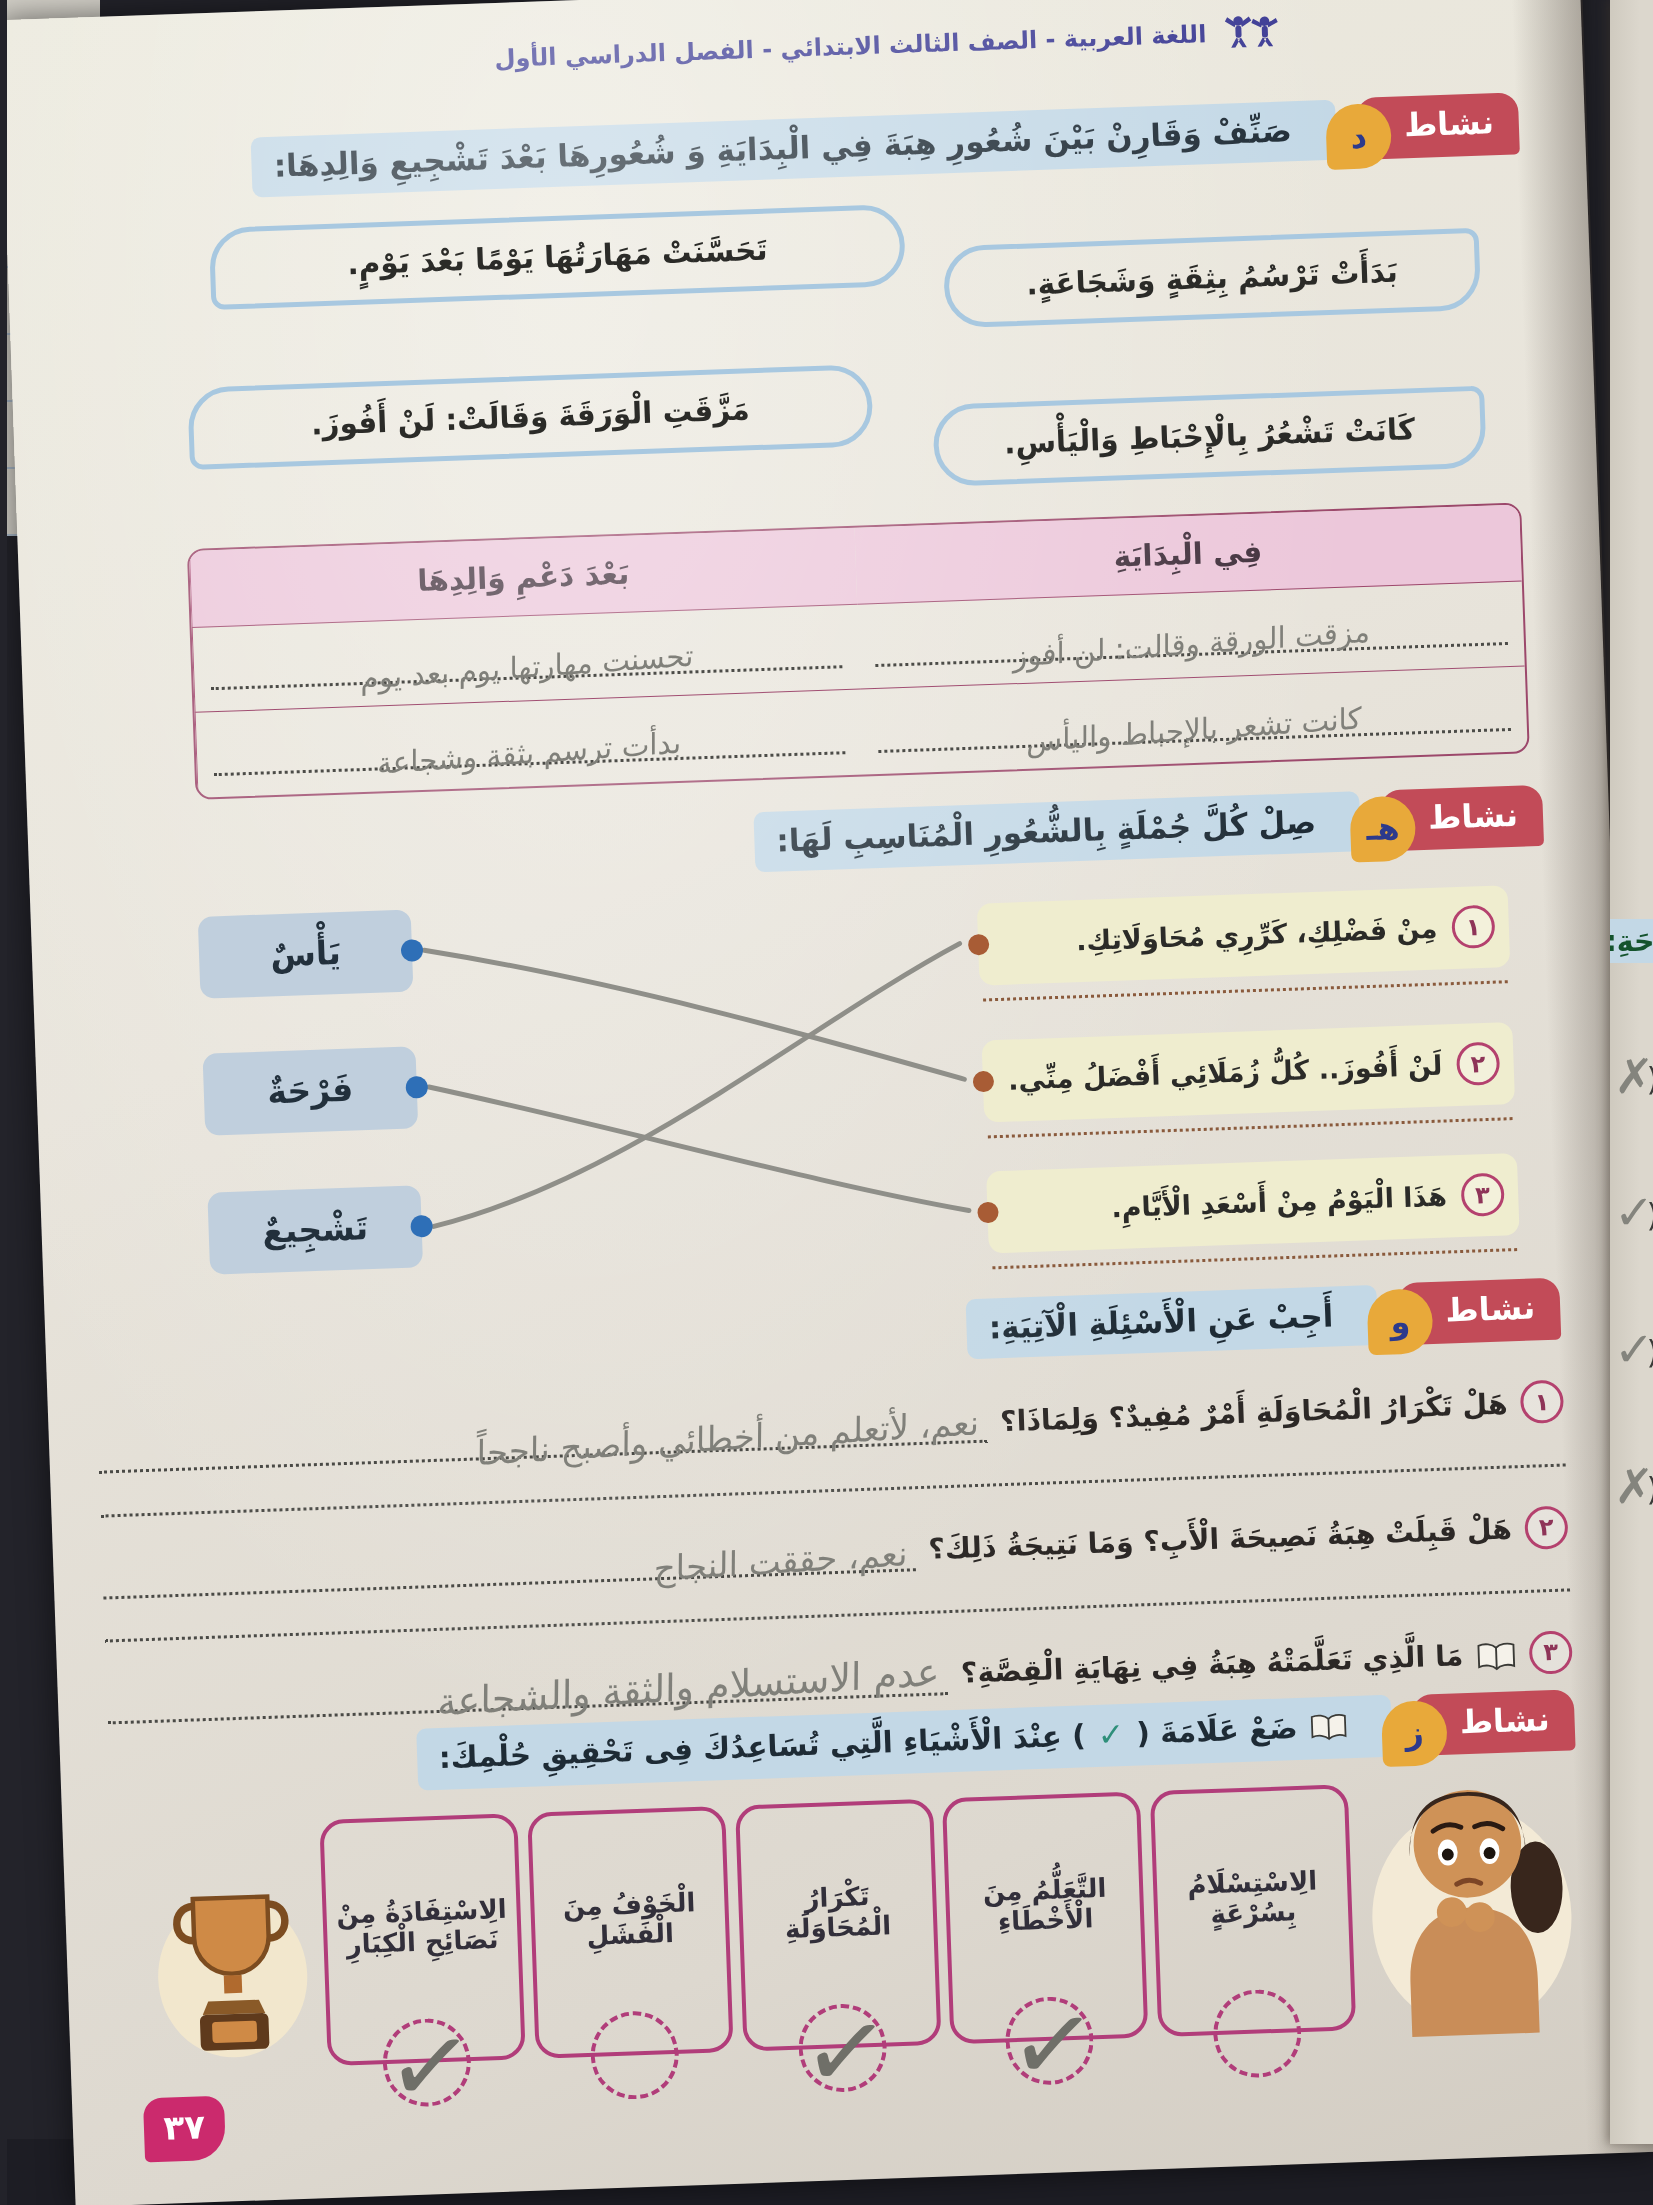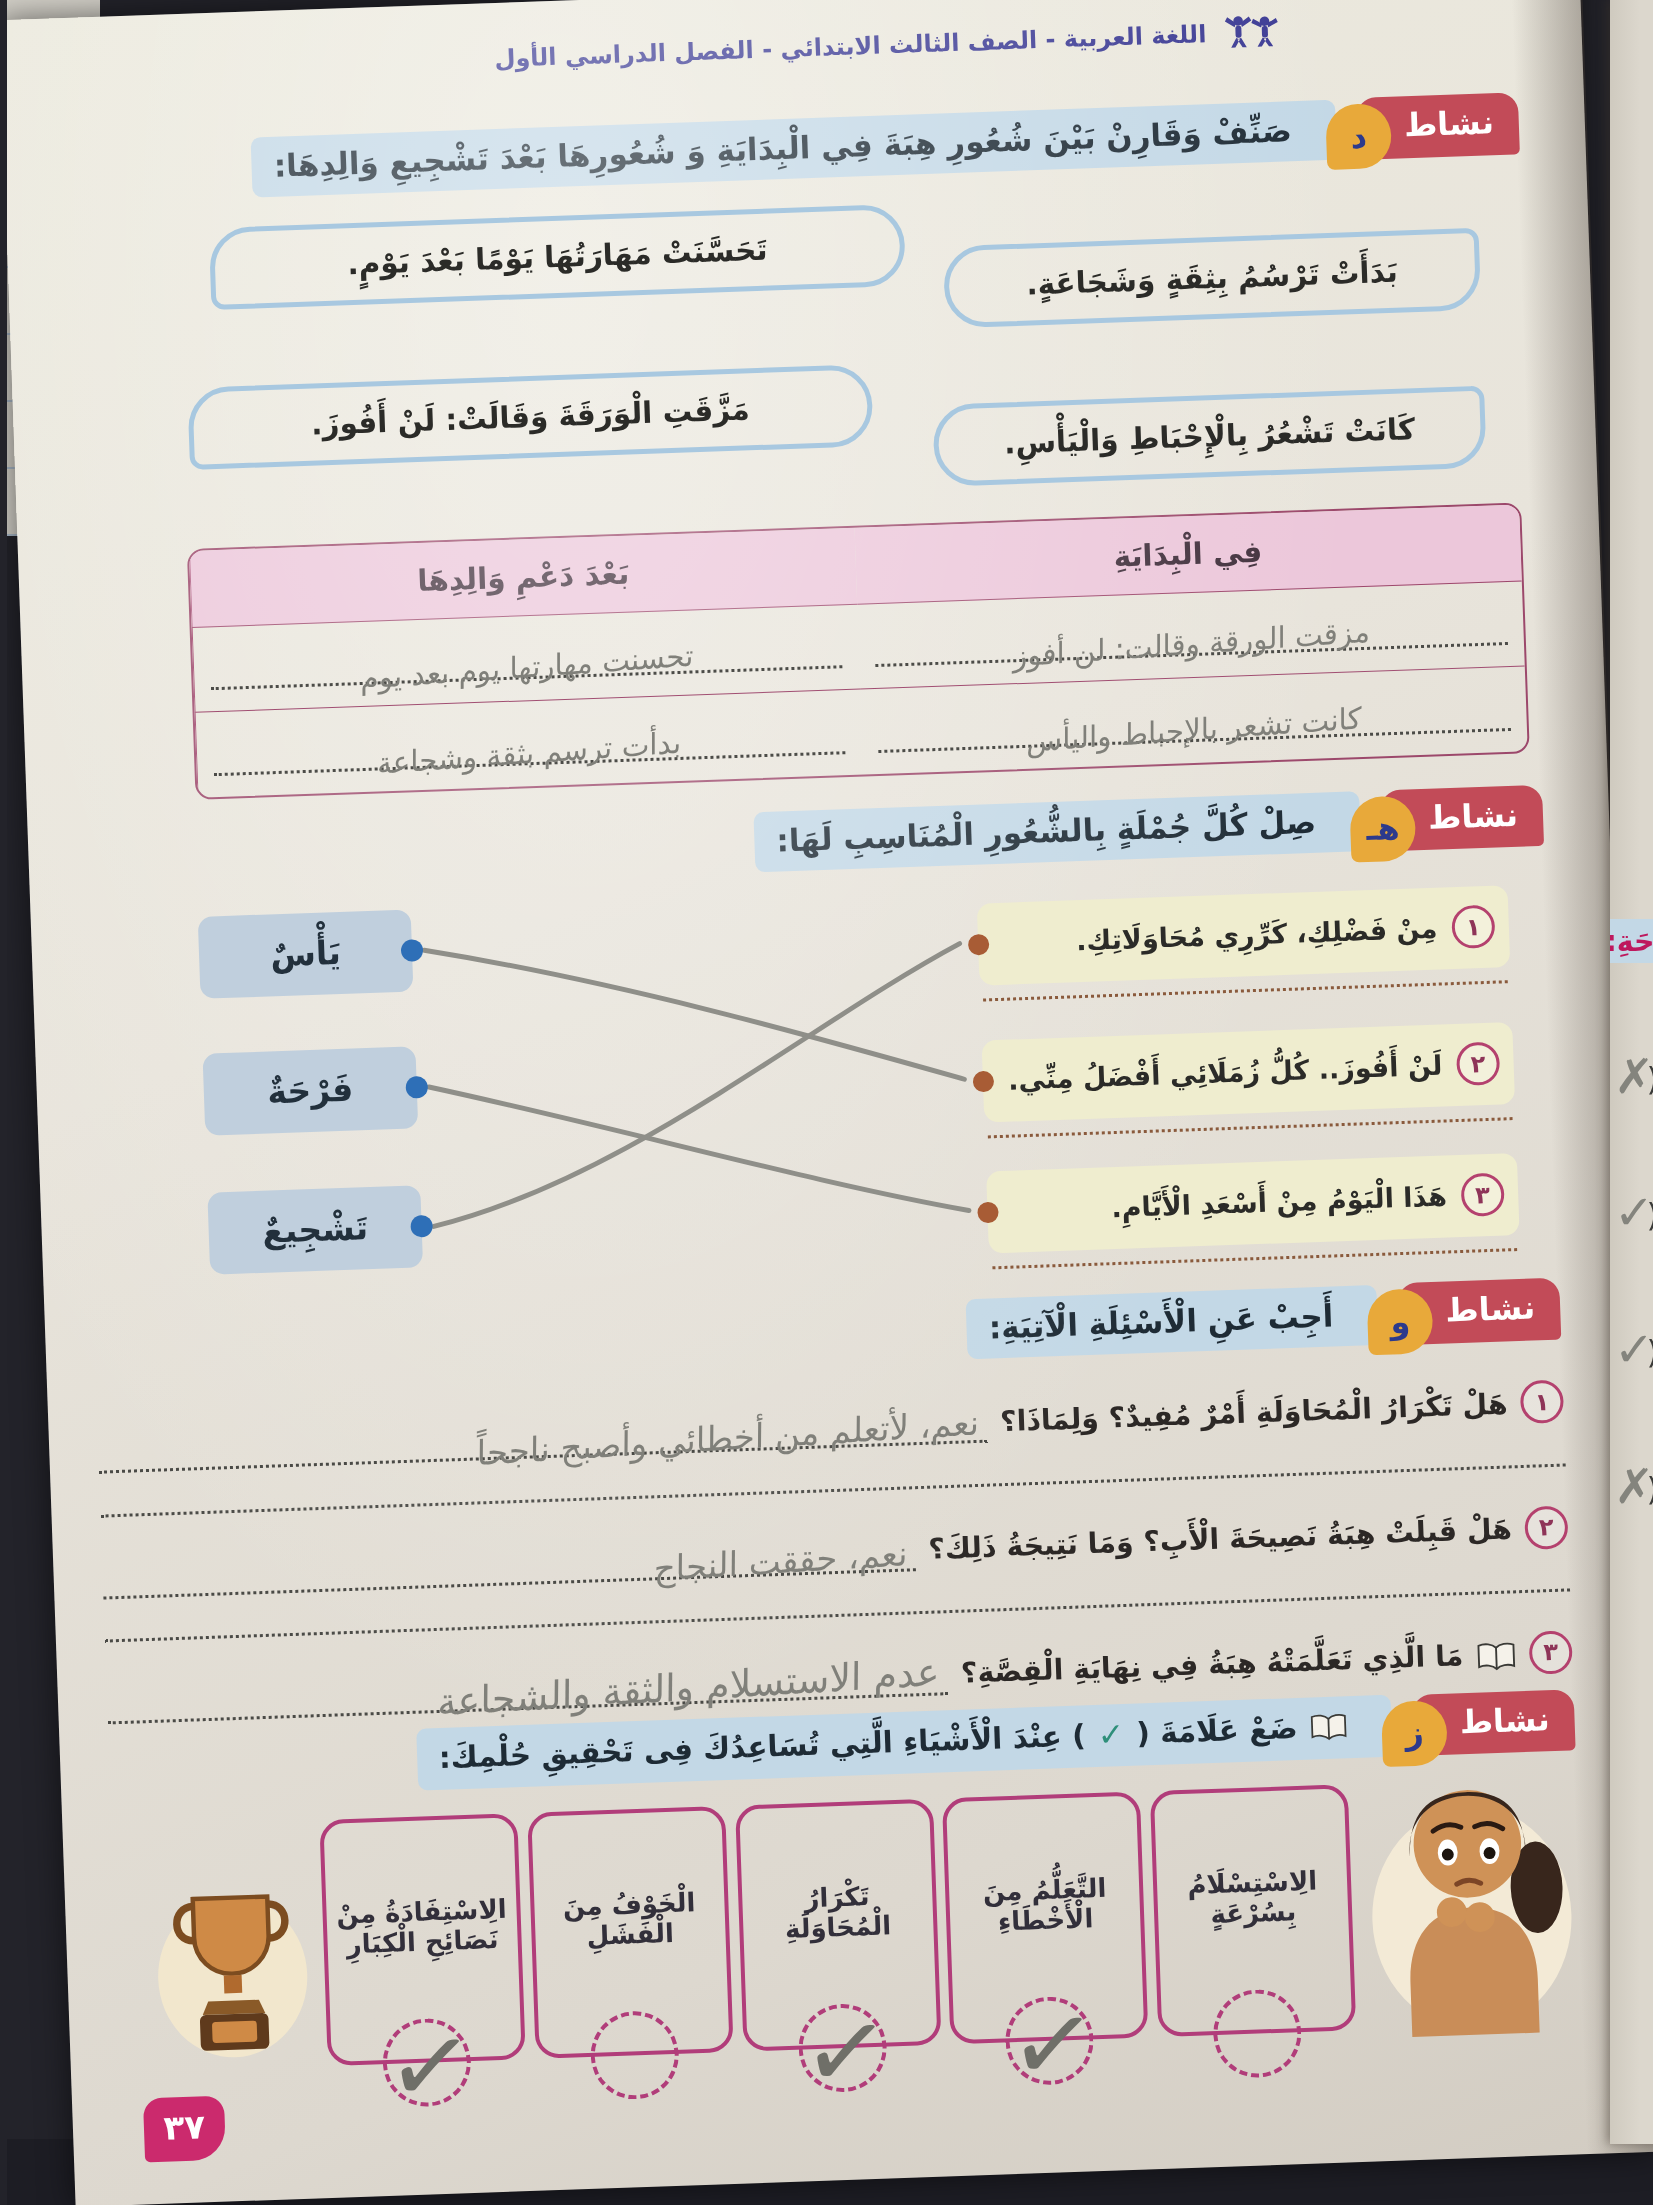--- a/index.html
+++ b/index.html
@@ -21,21 +21,21 @@
   .page::after{content:"";position:absolute;top:0;bottom:0;right:-2.2px;width:71px;
     background:linear-gradient(to left,rgba(70,60,52,.38),rgba(70,60,52,0));pointer-events:none;}
   .page::before{content:"";position:absolute;inset:0;
     background:radial-gradient(ellipse at 35% 12%,rgba(255,255,255,.35),rgba(255,255,255,0) 55%);pointer-events:none;}
 
   
   .side-page{position:absolute;right:0;top:0;width:50px;height:2144px;z-index:2;
     background:linear-gradient(to right,#cfcabf,#dcd7cd 60%);
     box-shadow:-3.3px 0 9.8px rgba(60,50,40,.45);overflow:hidden;}
   .side-chip{position:absolute;top:919px;right:2.2px;background:#c3d8e6;border-radius:7.7px 0 0 7.7px;
-    padding:5.5px 3.3px;font-size:28.4px;font-weight:bold;color:#be185d;white-space:nowrap;}
+    padding:5.5px 3.3px;font-size:28.4px;font-weight:bold;color:#14532d;white-space:nowrap;}
   .side-row{position:absolute;right:1.1px;font-size:32px;color:#3a3a38;white-space:nowrap;}
   .side-row .mark{font-size:48px;color:#84847d;position:relative;top:3.3px;right:-7.7px;}
 
   
   .hdr{display:flex;align-items:center;gap:14.2px;margin:22px 235px 0 0;}
   .hdr-title{font-size:24px;font-weight:bold;color:#3c3b94;letter-spacing:0.3px;}
 
   
   .act{display:flex;align-items:center;margin-top:49px;}
   .act-badge{position:relative;background:#c24b58;color:#fff;font-weight:bold;font-size:32px;

